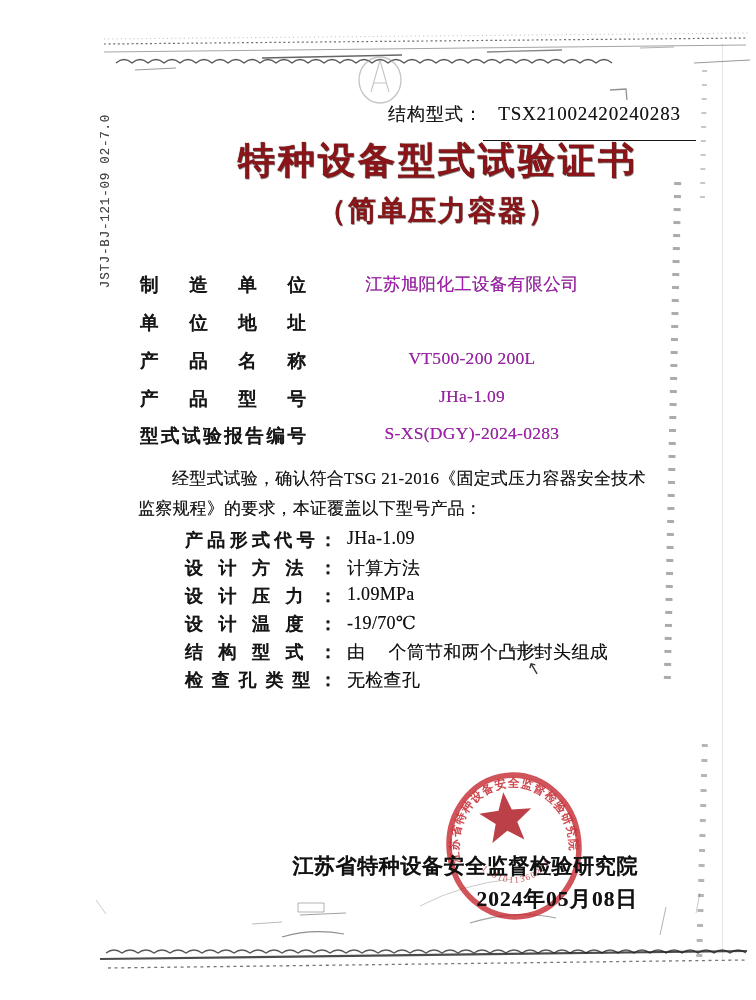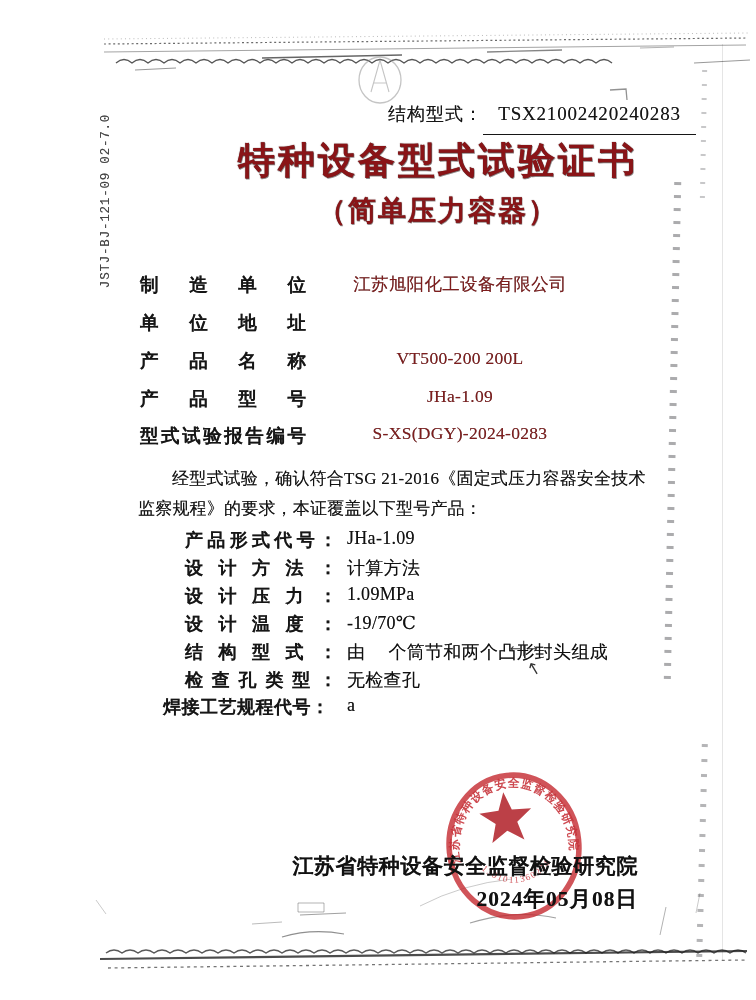--- a/index.html
+++ b/index.html
@@ -17,21 +17,21 @@
     transform:rotate(-90deg);transform-origin:center;
     font-family:"Liberation Mono","DejaVu Sans Mono",monospace;
     font-size:12.5px;letter-spacing:.8px;color:#1c1c1c;opacity:.82;
     text-align:center;
   }
   
   .certline{position:absolute;left:388px;top:102px;font-size:18px;white-space:nowrap;z-index:3;}
   .certline .lab{letter-spacing:1px;}
   .certline .val{
     display:inline-block;min-width:195px;text-align:center;
-    border-bottom:1.6px solid #161616;padding:0 9px 9px 9px;
+    border-bottom:1.6px solid #161616;padding:0 9px 15px 9px;
     font-size:19px;letter-spacing:.8px;
   }
   .title{
     position:absolute;left:110px;top:136px;width:656px;text-align:center;
     font-size:37px;font-weight:700;letter-spacing:3px;color:#8a1417;
     text-shadow:0 0 1px rgba(40,5,5,.85), .7px .7px 0 rgba(25,10,10,.45);
     z-index:3;
   }
   .subtitle{
     position:absolute;left:110px;top:192px;width:656px;text-align:center;
@@ -39,22 +39,22 @@
     text-shadow:0 0 1px rgba(40,5,5,.8), .6px .6px 0 rgba(25,10,10,.4);
     z-index:3;
   }
   
   .frow{position:absolute;left:0;width:756px;height:28px;z-index:3;}
   .flabel{
     position:absolute;left:140px;width:166px;font-size:18.5px;font-weight:700;
     text-align:justify;text-align-last:justify;color:#161616;
   }
   .fvalue{
-    position:absolute;left:312px;width:296px;text-align:center;
-    font-size:17.5px;color:#7f1d1d;letter-spacing:.3px;white-space:nowrap;
+    position:absolute;left:324px;width:296px;text-align:center;
+    font-size:17.5px;color:#a21caf;letter-spacing:.3px;white-space:nowrap;
   }
   
   .statement{
     position:absolute;left:138px;top:464px;width:518px;z-index:3;
     font-size:17px;line-height:30px;text-indent:2em;letter-spacing:.2px;
     color:#131313;margin:0;
   }
   
   .srow{position:absolute;left:0;width:756px;height:26px;z-index:3;}
   .slabel{
@@ -201,24 +201,20 @@
     <span class="slabel scan-text">设计温度：</span>
     <span class="svalue scan-text">-19/70℃</span>
   </div>
   <div class="srow" style="top:640px">
     <span class="slabel scan-text">结构型式：</span>
     <span class="svalue scan-text">由　 个筒节和两个凸形封头组成</span>
   </div>
   <div class="srow" style="top:668px">
     <span class="slabel scan-text">检查孔类型：</span>
     <span class="svalue scan-text">无检查孔</span>
-  </div>
-  <div class="srow wide" style="top:695px">
-    <span class="slabel scan-text">焊接工艺规程代号：</span>
-    <span class="svalue scan-text">a</span>
   </div>
 
   <span class="cursor-arrows">←│→</span>
   <span class="cursor-pointer">↖</span>
 
   <svg class="seal" viewBox="0 0 154 154">
     <defs>
       <path id="arcTop" d="M 25,98 A 55,60 0 1 1 129,98" fill="none"></path>
       <path id="arcBottom" d="M 37,88 A 46,50 0 0 0 117,88" fill="none"></path>
     </defs>

